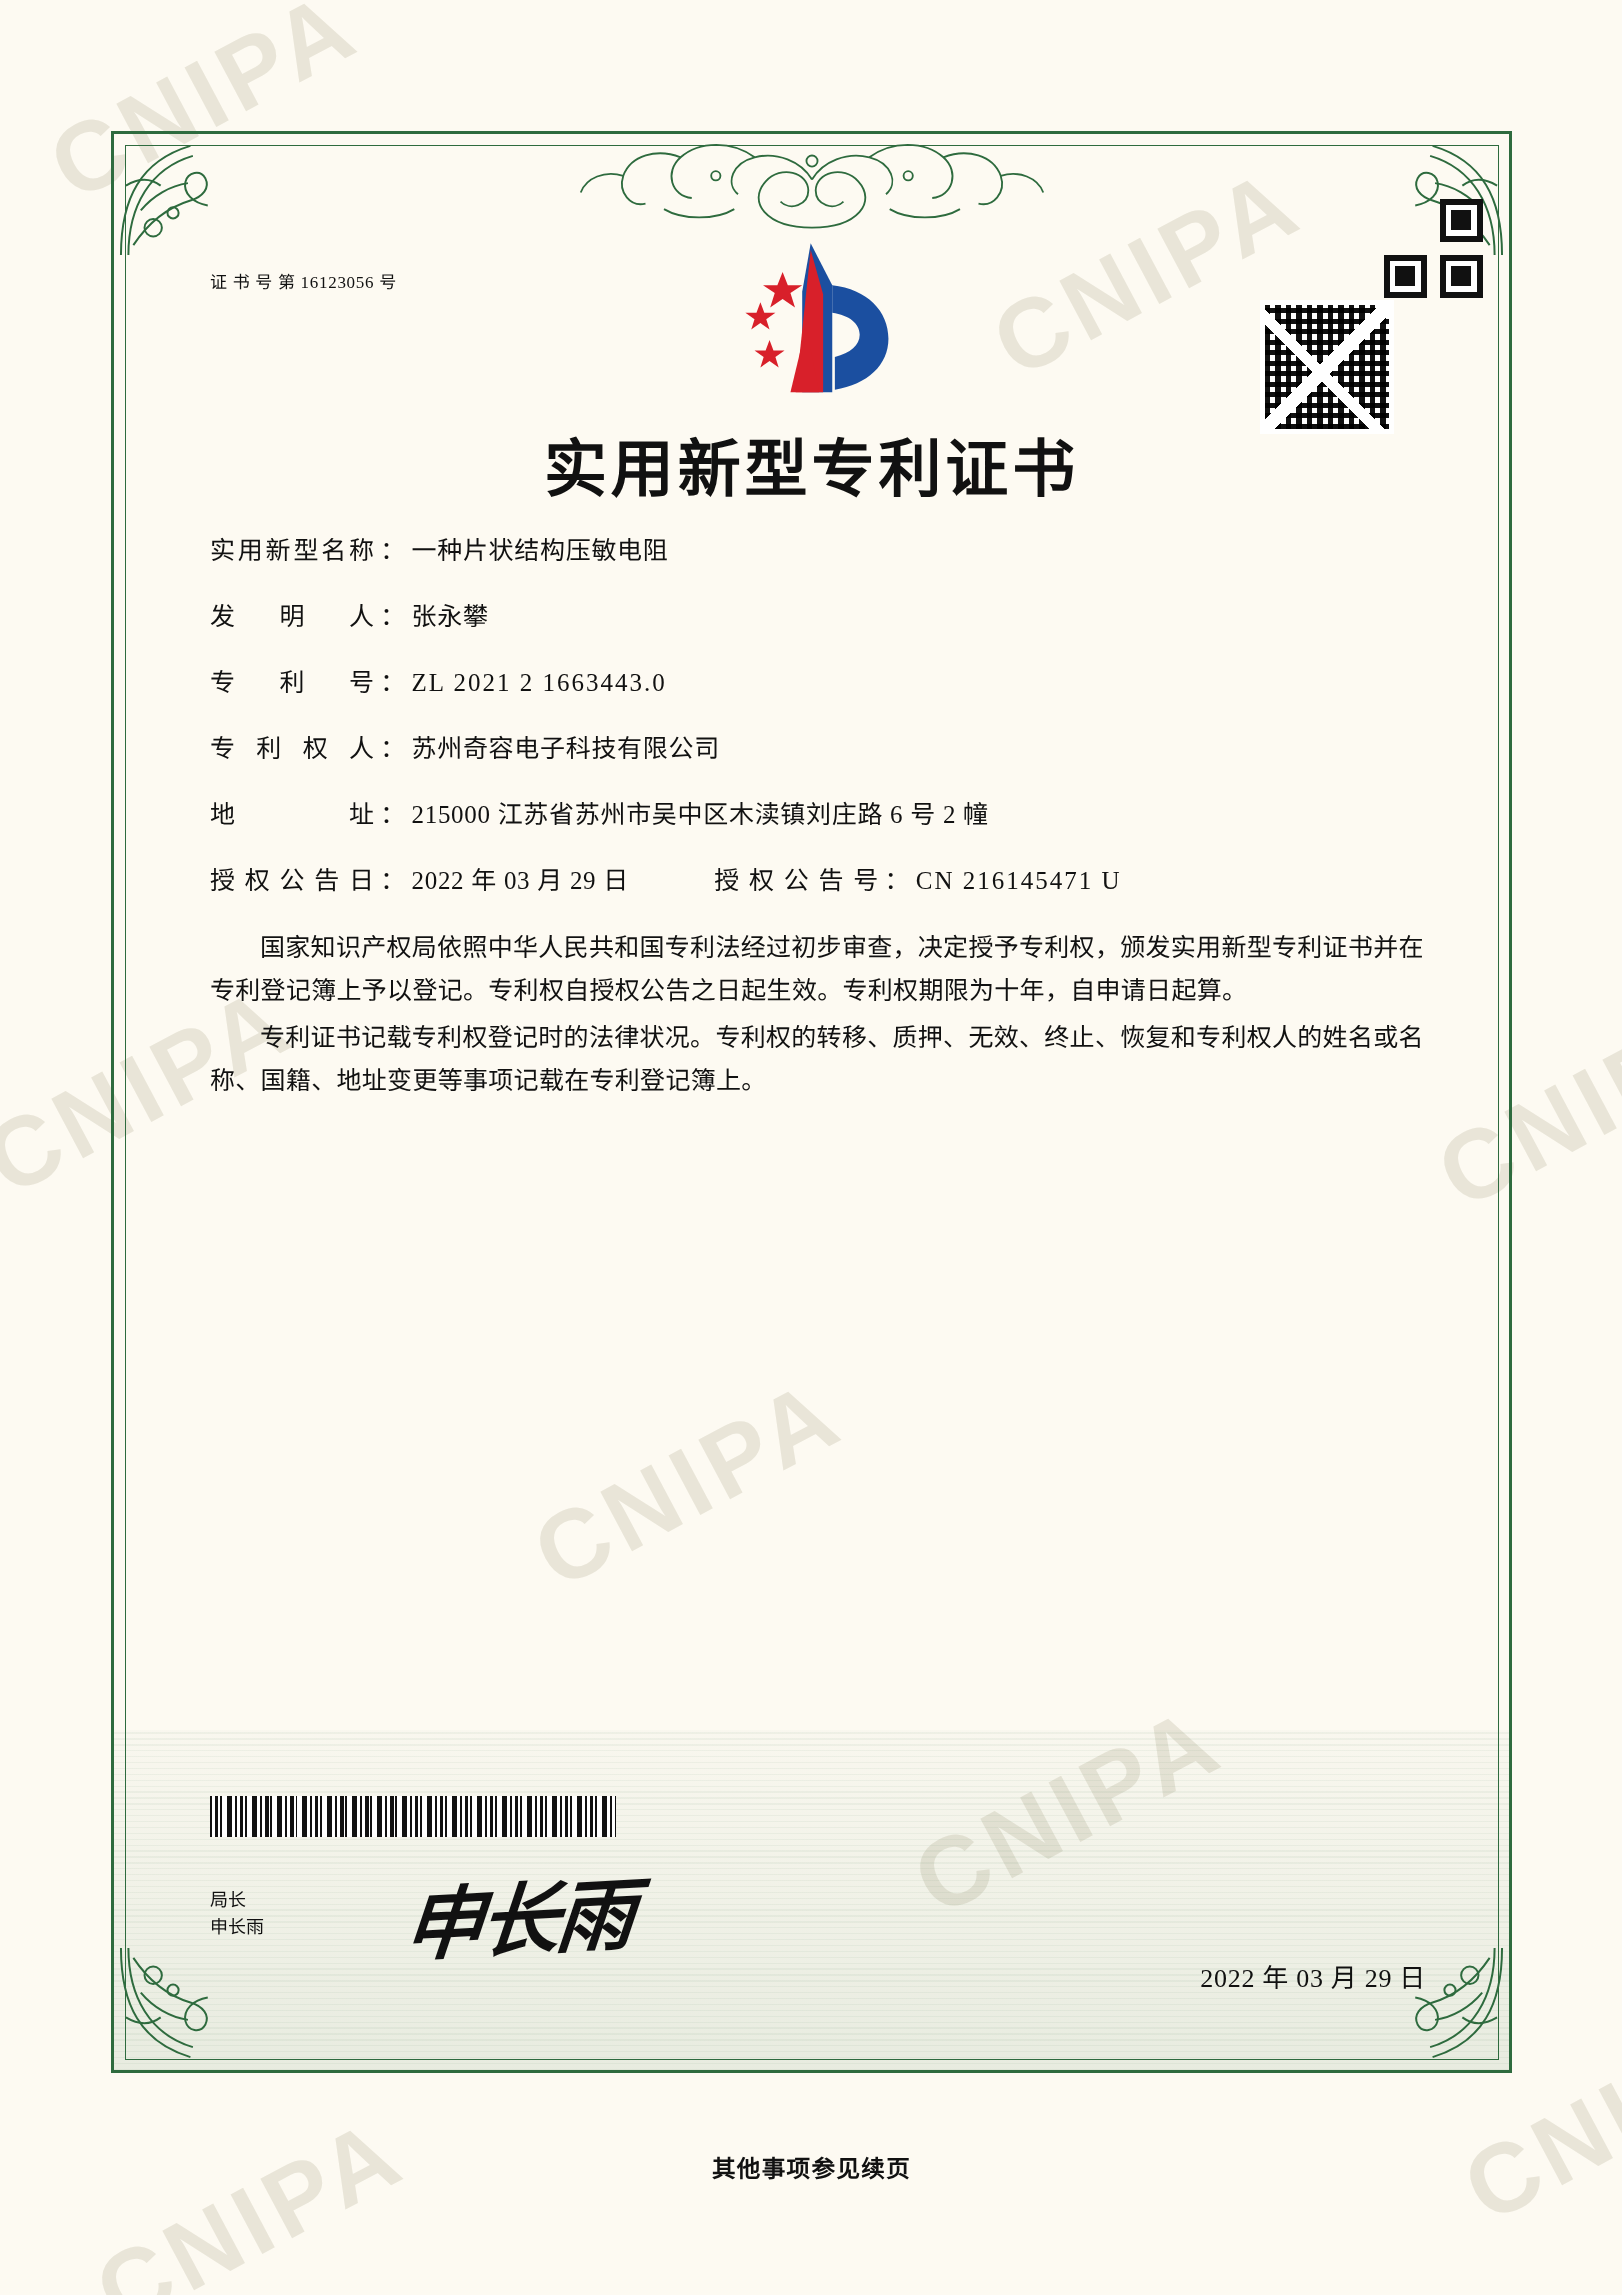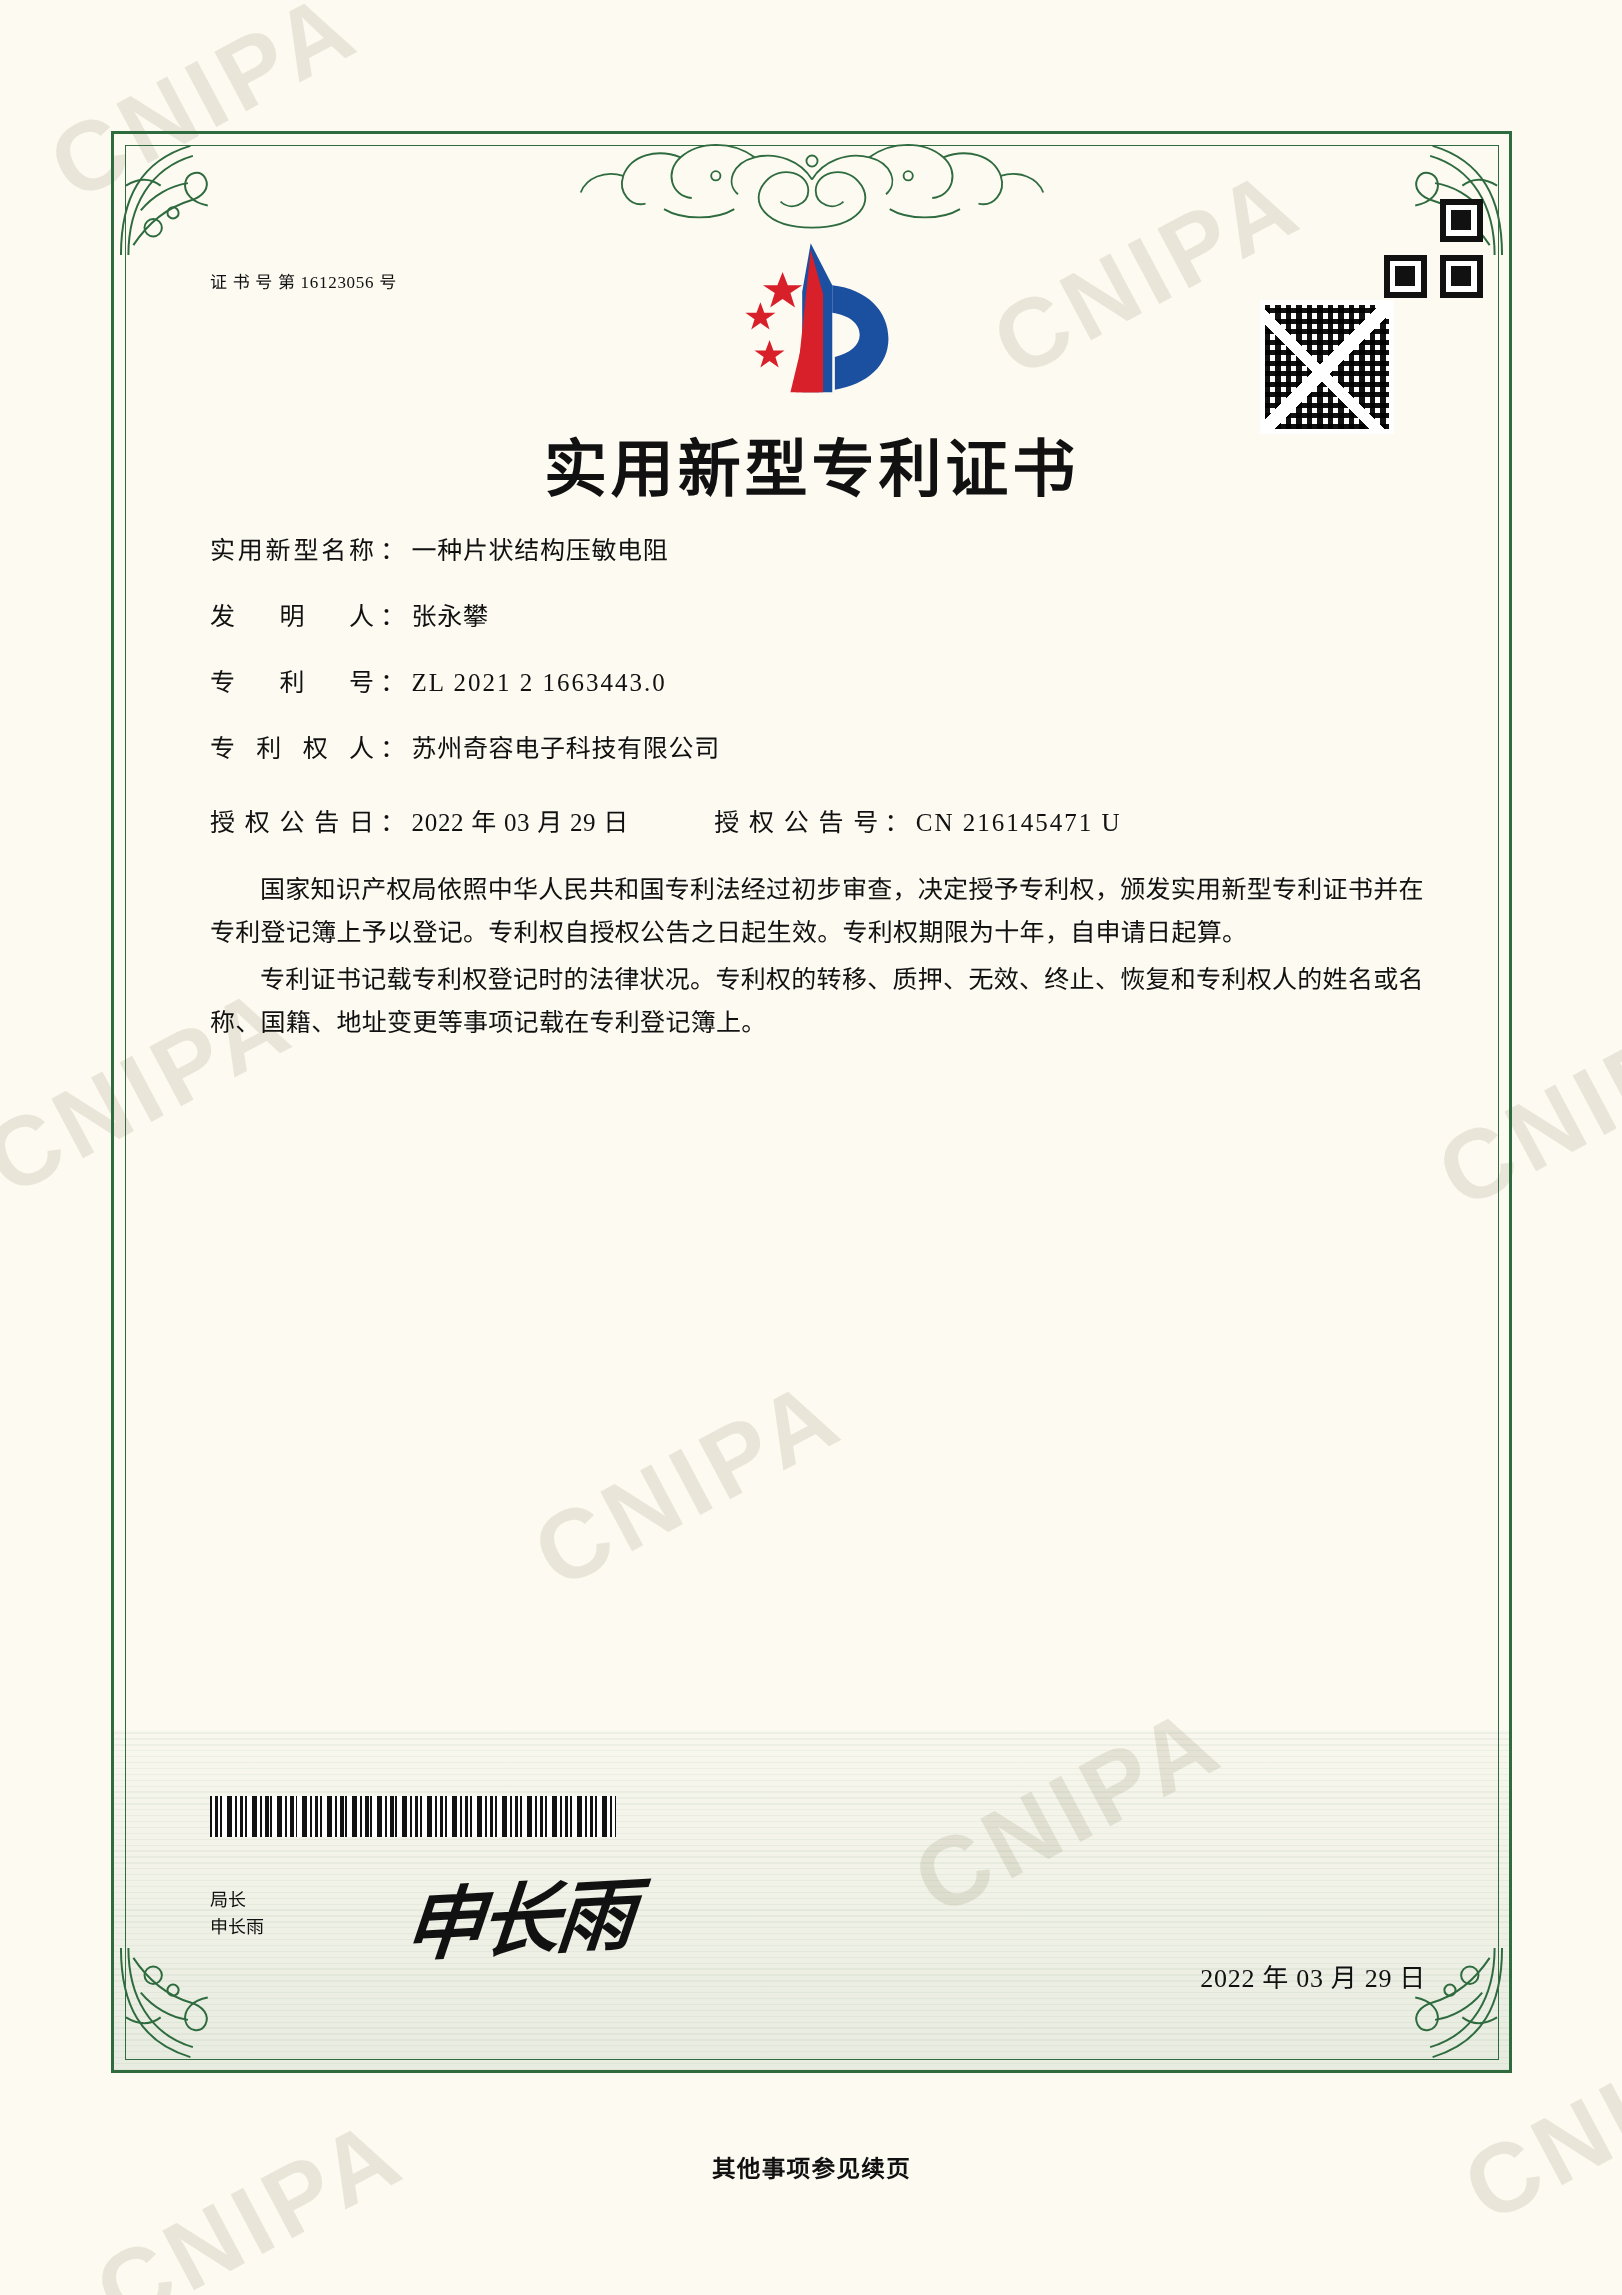--- a/index.html
+++ b/index.html
@@ -159,21 +159,20 @@
     display: inline-block;
     width: 164px;
     text-align: justify;
     text-align-last: justify;
   }
   .field-value { letter-spacing: 0.7px; }
   .field-value.mono { font-family: "Liberation Serif", serif; letter-spacing: 2px; }
   .inline-second {
     display: inline-block;
     margin-left: 79px;
-    margin-top: 8px;
   }
   .inline-second .field-label2 {
     display: inline-block;
     width: 164px;
     text-align: justify;
     text-align-last: justify;
   }
 
   .para {
     font-size: 25px;
@@ -398,20 +397,25 @@
         <span class="field-value mono">ZL 2021 2 1663443.0</span>
       </div>
 
 
       <div class="field-row">
         <span class="field-label">专利权人</span>
         <span>：</span>
         <span class="field-value">苏州奇容电子科技有限公司</span>
       </div>
 
+      <div class="field-row">
+        <span class="field-label">地址</span>
+        <span>：</span>
+        <span class="field-value">215000 江苏省苏州市吴中区木渎镇刘庄路 6 号 2 幢</span>
+      </div>
 
       <div class="field-row">
         <span class="field-label">授权公告日</span>
         <span>：</span>
         <span class="field-value">2022 年 03 月 29 日</span>
         <span class="inline-second">
           <span class="field-label2">授权公告号</span>
           <span>：</span>
           <span class="field-value mono">CN 216145471 U</span>
         </span>

